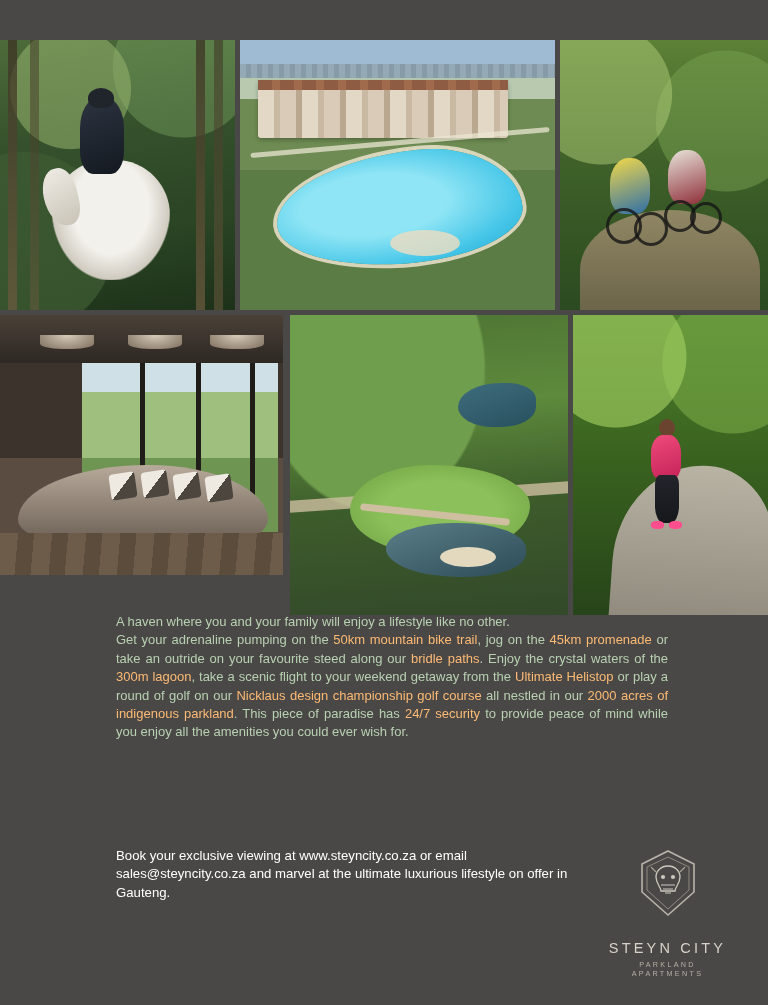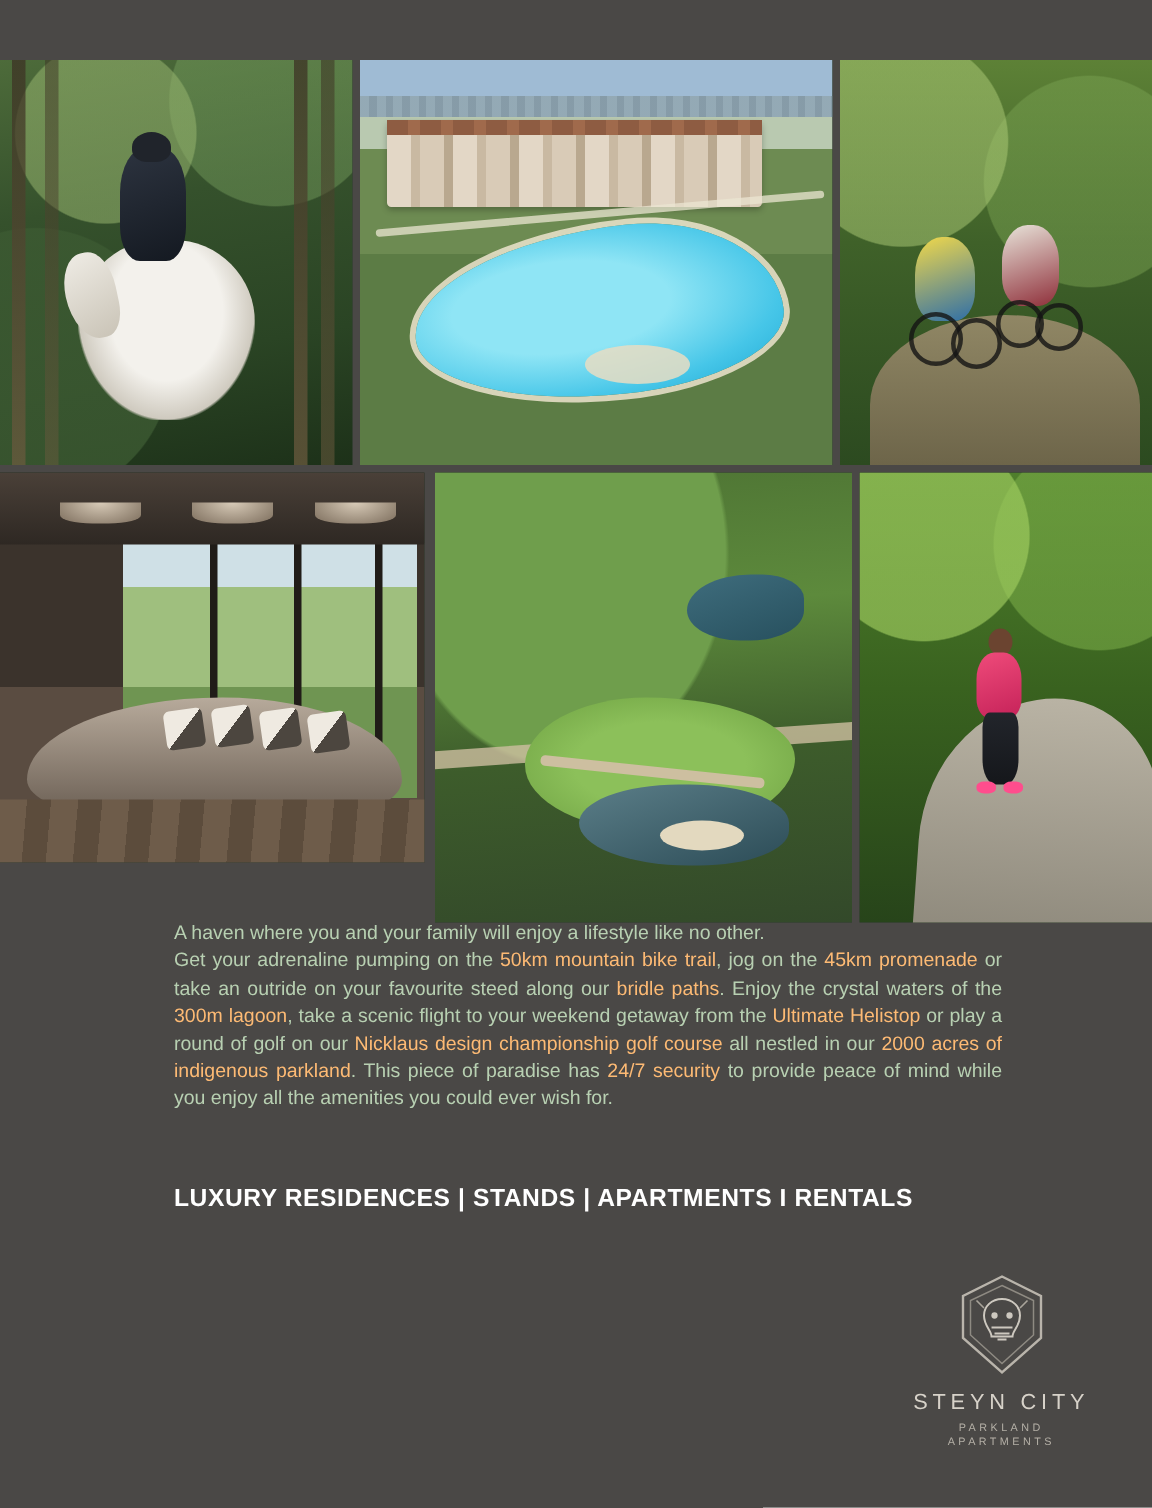--- a/index.html
+++ b/index.html
@@ -255,21 +255,21 @@
   .logo {
     position: absolute;
     left: 605px;
     top: 848px;
     width: 125px;
     text-align: center;
     color: #c9c4bb;
   }
   .logo svg { display: block; margin: 0 auto; }
   .logo .name {
-    margin-top: 9px;
+    margin-top: 22px;
     font-size: 14.5px;
     letter-spacing: 3.2px;
     color: #d7d2c9;
   }
   .logo .sub {
     margin-top: 4px;
     font-size: 7.2px;
     letter-spacing: 2.3px;
     color: #b4afa6;
   }
@@ -356,22 +356,22 @@
       <div class="runner-leg"></div>
       <div class="shoe" style="left:78px;"></div>
       <div class="shoe" style="left:96px;"></div>
     </div>
   </div>
 
   <div class="copy">
     <p class="body-copy" id="body-copy"><span>A haven where you and your family will enjoy a lifestyle like no other.</span><br><span>Get your adrenaline pumping on the </span><span class="hl">50km mountain bike trail</span><span>, jog on the </span><span class="hl">45km promenade</span><span> or take an outride on your favourite steed along our </span><span class="hl">bridle paths</span><span>. Enjoy the crystal waters of the </span><span class="hl">300m lagoon</span><span>, take a scenic flight to your weekend getaway from the </span><span class="hl">Ultimate Helistop</span><span> or play a round of golf on our </span><span class="hl">Nicklaus design championship golf course</span><span> all nestled in our </span><span class="hl">2000 acres of indigenous parkland</span><span>. This piece of paradise has </span><span class="hl">24/7 security</span><span> to provide peace of mind while you enjoy all the amenities you could ever wish for.</span></p>
   </div>
 
-  <div class="headline">LUXURY RESIDENCES | STANDS | APARTMENTS I RENTALS</div>
-
+
+  <div class="booking">Book your exclusive viewing at www.steyncity.co.za or email sales@steyncity.co.za and marvel at the ultimate luxurious lifestyle on offer in Gauteng.</div>
 
   <div class="logo">
     <span>
       <svg width="62" height="70" viewBox="0 0 62 70" aria-hidden="true">
         <path d="M31 3 L57 16 L57 44 L31 67 L5 44 L5 16 Z" fill="none" stroke="#b9b4ab" stroke-width="1.6"></path>
         <path d="M31 9 L52 19 L52 42 L31 61 L10 42 L10 19 Z" fill="none" stroke="#8e8a82" stroke-width="1"></path>
         <path d="M31 18 c-7 0 -12 5 -12 11 c0 7 5 10 5 14 l14 0 c0 -4 5 -7 5 -14 c0 -6 -5 -11 -12 -11 z" fill="none" stroke="#cdc8bf" stroke-width="1.3"></path>
         <circle cx="26" cy="29" r="2.1" fill="#cdc8bf"></circle>
         <circle cx="36" cy="29" r="2.1" fill="#cdc8bf"></circle>
         <path d="M24 37 h14 M26 41 h10 M28 45 h6" stroke="#cdc8bf" stroke-width="1.2" fill="none"></path>

